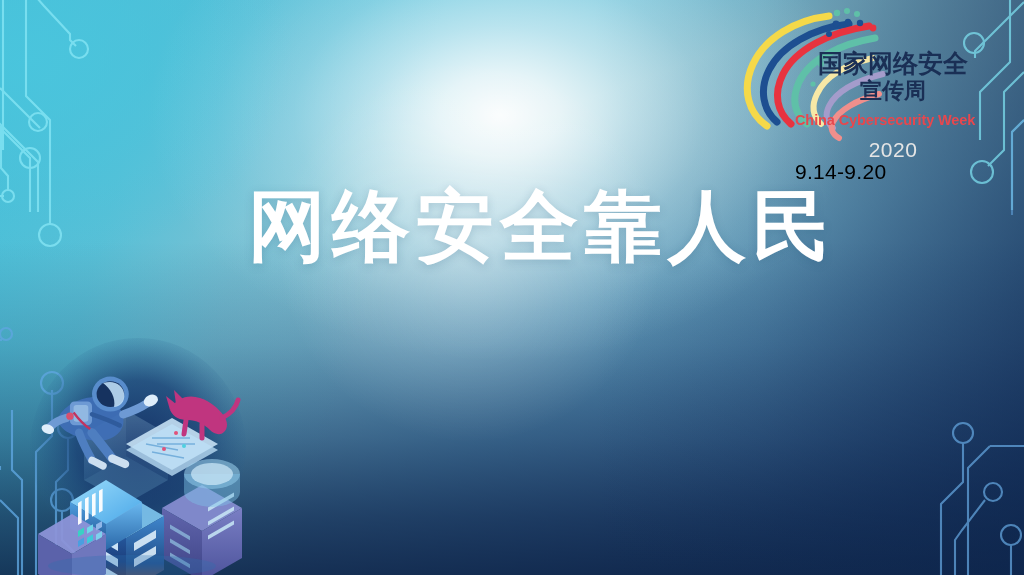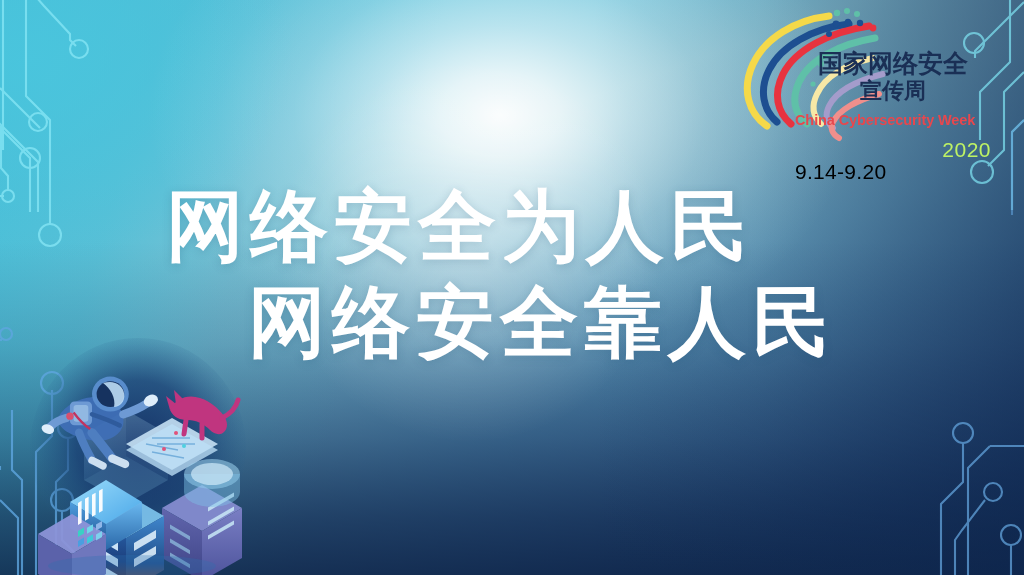--- a/index.html
+++ b/index.html
@@ -108,22 +108,22 @@
     width:196px;
     text-align:left;
     color:#e8474d;
     font-size:14.5px;
     font-weight:600;
     letter-spacing:-0.1px;
     white-space:nowrap;
   }
   #logo-year{
     position:absolute; left:62px; top:136px;
-    width:196px; text-align:right;
-    color:#bef264; font-size:21px; letter-spacing:0.5px;
+    width:196px; text-align:center;
+    color:#e5e5e5; font-size:21px; letter-spacing:0.5px;
   }
   #logo-dates{
     position:absolute; left:62px; top:158px;
     width:196px; text-align:left;
     color:#000000; font-size:21px; letter-spacing:0.3px;
   }
 
   
   #headline{
     position:absolute;
@@ -419,17 +419,16 @@
       <div id="logo-cn-line1">国家网络安全</div>
       <div id="logo-cn-line2">宣传周</div>
     </div>
 
     <div id="logo-en-text">China Cybersecurity Week</div>
     <div id="logo-year">2020</div>
     <div id="logo-dates">9.14-9.20</div>
   </div>
 
   <div id="headline">
-    <div class="headline-line" id="headline-line-1">网络安全为人民</div>
     <div class="headline-line" id="headline-line-2">网络安全靠人民</div>
   </div>
 
 </div>
 
 </body></html>

